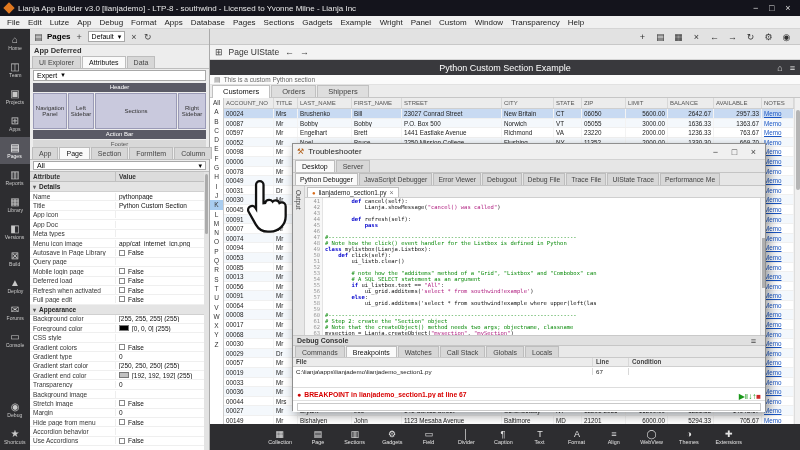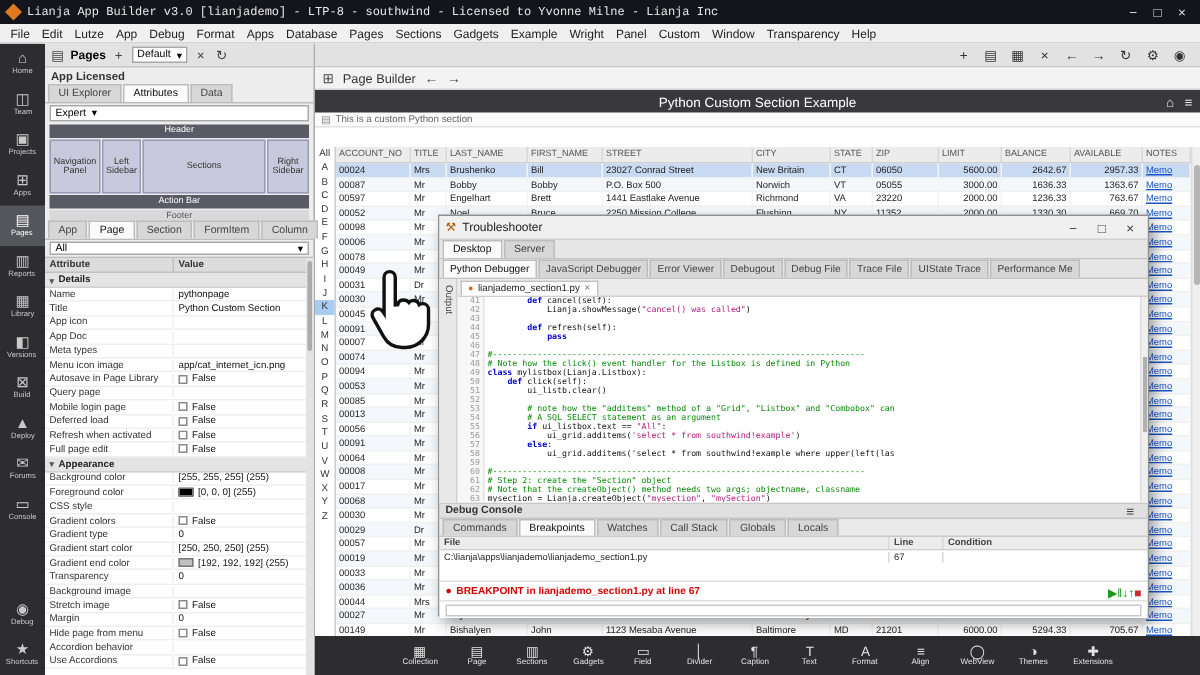--- a/index.html
+++ b/index.html
@@ -1,21 +1,21 @@
 <!DOCTYPE html>
 <html><head>
 <meta charset="utf-8">
 <style>
   * { box-sizing: border-box; margin:0; padding:0; }
   html,body { width:800px; height:450px; overflow:hidden; font-family:"Liberation Sans",sans-serif; background:#fff; position:relative; }
 
   
   .titlebar { position:absolute; left:0; top:0; width:800px; height:16px; background:#14141c; color:#e8e8e8; display:flex; align-items:center; font-size:8px; padding:0 5px; z-index:5;}
   .logo { width:8px; height:8px; background:#e07820; transform:rotate(45deg); margin-right:5px; flex:none;}
-  .tb-title { white-space:nowrap; overflow:hidden; flex:1;font-family:Liberation Mono, monospace;}
+  .tb-title { white-space:nowrap; overflow:hidden; flex:1;}
   .win-controls span { display:inline-block; width:14px; text-align:center; font-size:9px; color:#ddd; cursor:default;}
 
   
   .menubar { position:absolute; left:0; top:16px; width:800px; height:13px; background:#f0f0f0; border-bottom:1px solid #d5d5d5; display:flex; align-items:center; font-size:8px; color:#222; padding-left:3px; z-index:5;}
   .menu-item { padding:0 4px; cursor:default;}
 
   
   .rail { position:absolute; left:0; top:29px; width:30px; height:421px; background:#2d2d30; z-index:4;}
   .rail-item { height:27px; display:flex; flex-direction:column; align-items:center; justify-content:center; color:#c9c9c9; cursor:pointer;}
   .rail-item.active { background:#55555c; color:#fff;}
@@ -239,21 +239,21 @@
     <span class="tool-ico">▤</span>
     <span class="bold">Pages</span>
     <span class="tool-ico">+</span>
     <span class="mini-drop">
       <span>Default</span>
       <span>▾</span>
     </span>
     <span class="tool-ico">×</span>
     <span class="tool-ico">↻</span>
   </div>
-  <div class="inspector-title">App Licensed</div>
+  <div class="inspector-title">App Deferred</div>
   <div class="insp-tabs" id="insp-tabs">
       <span class="ptab">UI Explorer</span>
       <span class="ptab on">Attributes</span>
       <span class="ptab">Data</span>
     </div>
   <div class="expert-row">
     <span class="mini-drop">
       <span>Expert</span>
       <span>▾</span>
     </span>
@@ -447,35 +447,40 @@
       <span class="tool-ico">▦</span>
       <span class="tool-ico">×</span>
       <span class="tool-ico">←</span>
       <span class="tool-ico">→</span>
       <span class="tool-ico">↻</span>
       <span class="tool-ico">⚙</span>
       <span class="tool-ico">◉</span>
     </div>
   <div class="builder-bar">
     <span class="tool-ico">⊞</span>
-    <span>Page Builder</span>
+    <span>Page UIState</span>
     <span class="tool-ico">←</span>
     <span class="tool-ico">→</span>
   </div>
   <div class="page-titlebar">
     <span>Python Custom Section Example</span>
     <span class="pt-icons">
       <span>⌂</span>
       <span>≡</span>
     </span>
   </div>
   <div class="note-bar">
     <span class="note-ico">▤</span>
     <span>This is a custom Python section</span>
   </div>
+  <div class="section-tabs" id="section-tabs">
+      <span class="stab on">Customers</span>
+      <span class="stab">Orders</span>
+      <span class="stab">Shippers</span>
+    </div>
   <div class="grid-wrap">
     <div class="listbox" id="alpha-listbox">
         <div class="lb-item">All</div>
         <div class="lb-item">A</div>
         <div class="lb-item">B</div>
         <div class="lb-item">C</div>
         <div class="lb-item">D</div>
         <div class="lb-item">E</div>
         <div class="lb-item">F</div>
         <div class="lb-item">G</div>

